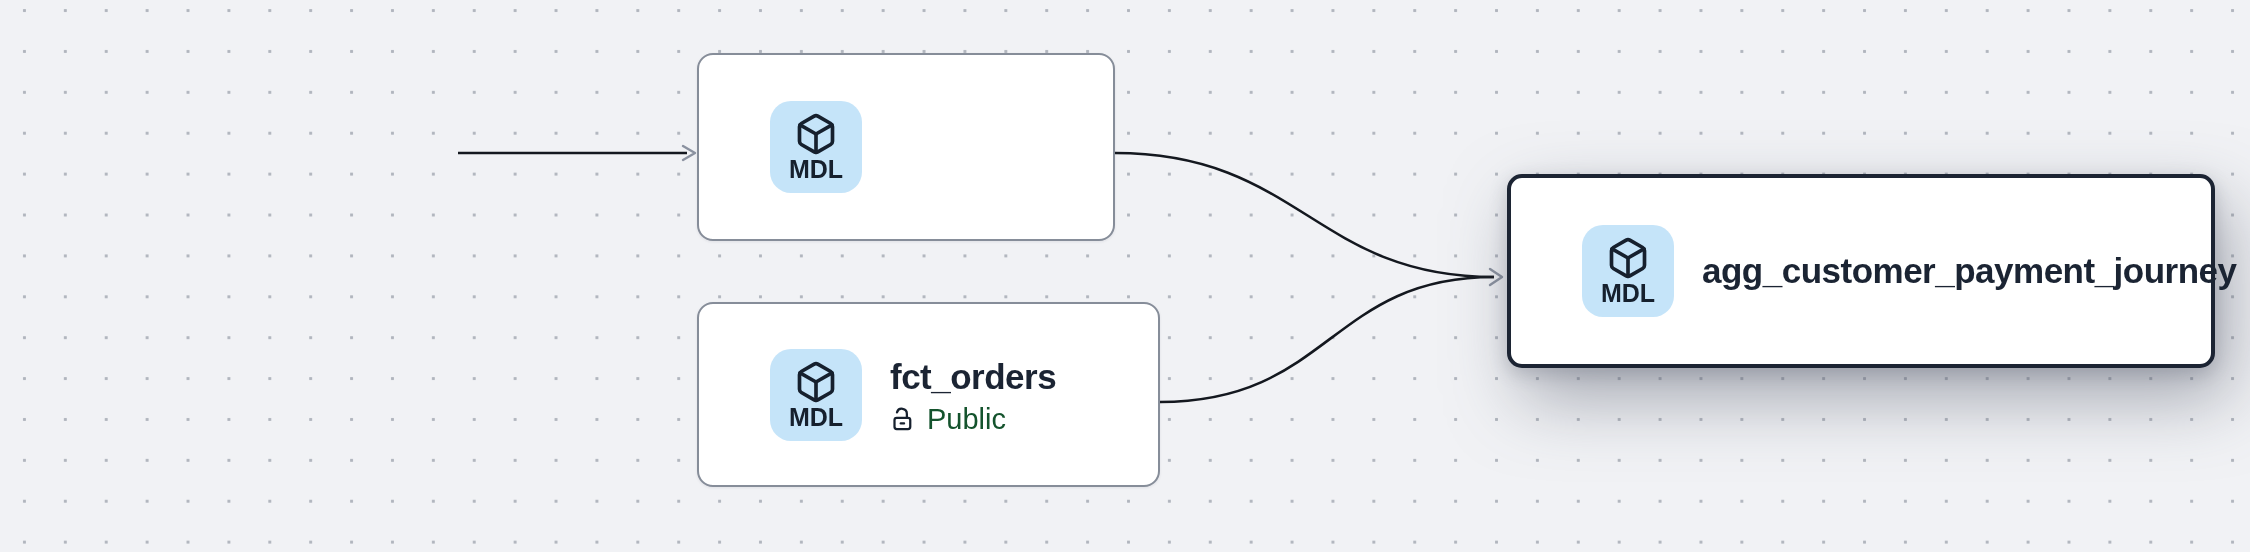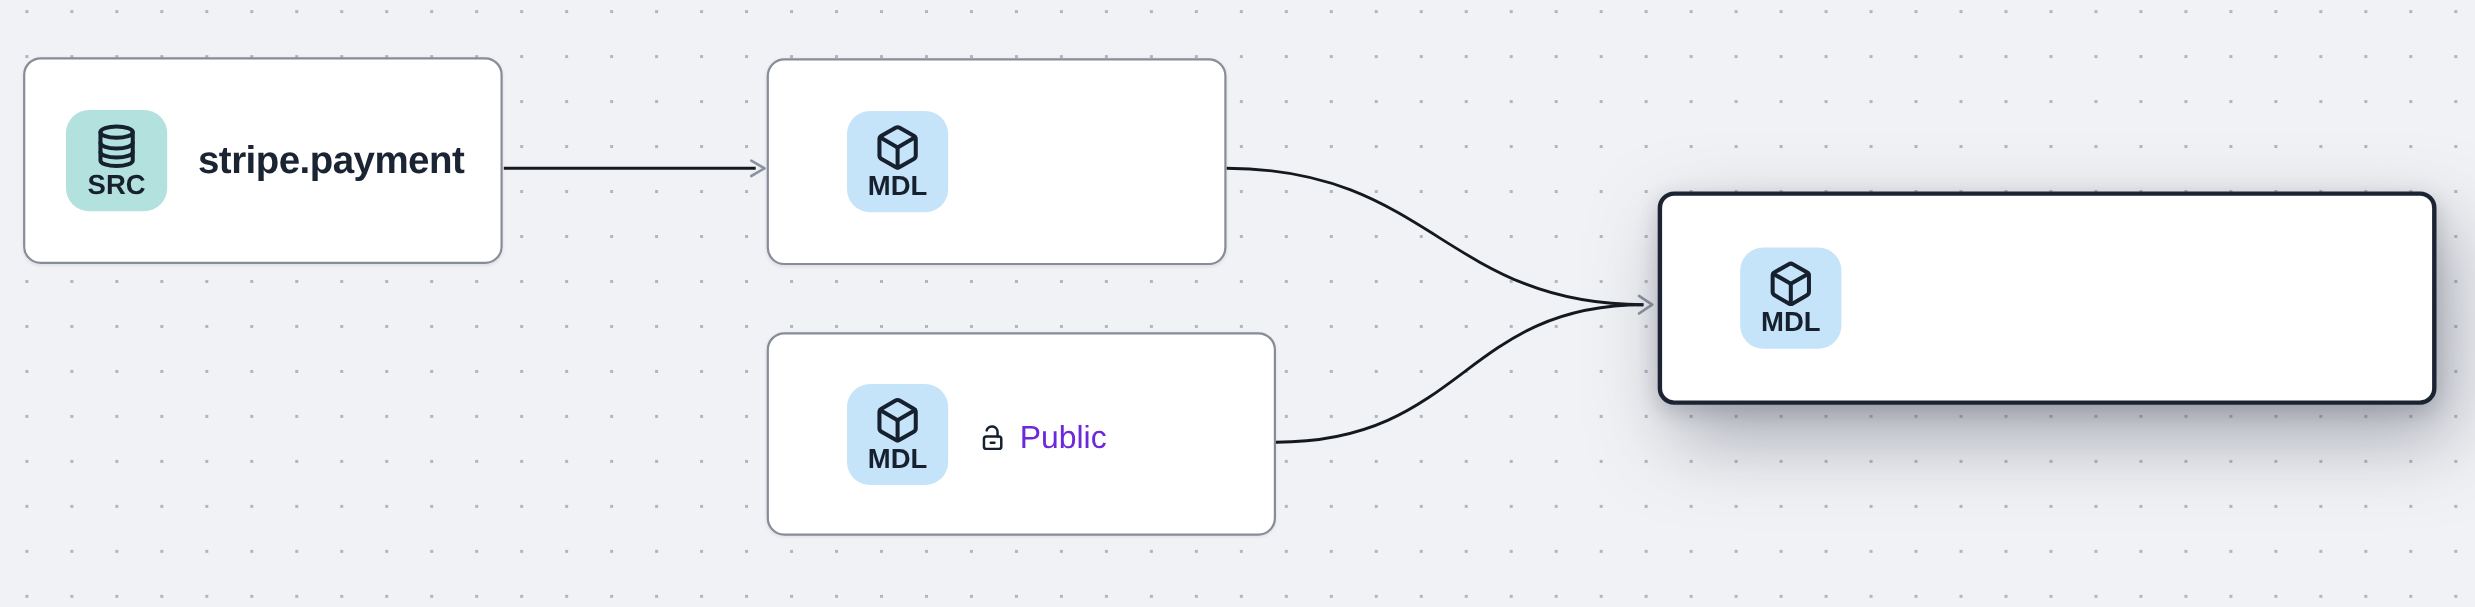--- a/index.html
+++ b/index.html
@@ -55,52 +55,38 @@
     line-height:1;letter-spacing:0;
   }
   .text-col{display:flex;flex-direction:column;justify-content:center;min-width:0;}
   .title{
     font-size:35px;font-weight:700;color:#1b2433;
     letter-spacing:-0.5px;line-height:1.2;white-space:nowrap;
   }
   .meta{
     display:flex;align-items:center;gap:10px;
     margin-top:7px;
-    font-size:29px;font-weight:400;color:#6d28d9;line-height:1;
+    font-size:29px;font-weight:400;color:#14532d;line-height:1;
   }
   .meta svg{width:27px;height:27px;display:block;}
   .icon-stroke{stroke:#16202e;stroke-width:2;fill:none;stroke-linecap:round;stroke-linejoin:round;}
 </style>
 </head>
 <body>
 
 <div class="canvas">
 
   <svg class="edges" viewBox="0 0 2250 552">
     <path class="edge" d="M458 153 L687 153"></path>
     <path class="edge" d="M1115 153 C1300 153, 1315 277, 1494 277"></path>
     <path class="edge" d="M1160 402 C1330 402, 1330 277, 1494 277"></path>
     <path class="arrowhead" d="M683 146 L695 153 L683 160"></path>
     <path class="arrowhead" d="M1490 269 L1502 277 L1490 285"></path>
   </svg>
 
-  <div class="node" style="left:21px;top:52px;width:436px;height:188px;">
-    <div class="badge source">
-      <svg viewBox="0 0 24 24">
-        <ellipse class="icon-stroke" cx="12" cy="5" rx="8" ry="2.8"></ellipse>
-        <path class="icon-stroke" d="M4 5v14c0 1.55 3.58 2.8 8 2.8s8-1.25 8-2.8V5"></path>
-        <path class="icon-stroke" d="M4 10.3c0 1.55 3.58 2.8 8 2.8s8-1.25 8-2.8"></path>
-        <path class="icon-stroke" d="M4 14.8c0 1.55 3.58 2.8 8 2.8s8-1.25 8-2.8"></path>
-      </svg>
-      <span class="badge-label">SRC</span>
-    </div>
-    <div class="text-col">
-      <div class="title">stripe.payment</div>
-    </div>
-  </div>
 
   <div class="node" style="left:697px;top:53px;width:418px;height:188px;">
     <div class="badge model">
       <svg viewBox="0 0 24 24">
         <path class="icon-stroke" d="M21 8a2 2 0 0 0-1-1.73l-7-4a2 2 0 0 0-2 0l-7 4A2 2 0 0 0 3 8v8a2 2 0 0 0 1 1.73l7 4a2 2 0 0 0 2 0l7-4A2 2 0 0 0 21 16Z"></path>
         <path class="icon-stroke" d="m3.3 7 8.7 5 8.7-5"></path>
         <path class="icon-stroke" d="M12 22V12"></path>
       </svg>
       <span class="badge-label">MDL</span>
     </div>
@@ -109,35 +95,39 @@
   <div class="node" style="left:697px;top:302px;width:463px;height:185px;">
     <div class="badge model">
       <svg viewBox="0 0 24 24">
         <path class="icon-stroke" d="M21 8a2 2 0 0 0-1-1.73l-7-4a2 2 0 0 0-2 0l-7 4A2 2 0 0 0 3 8v8a2 2 0 0 0 1 1.73l7 4a2 2 0 0 0 2 0l7-4A2 2 0 0 0 21 16Z"></path>
         <path class="icon-stroke" d="m3.3 7 8.7 5 8.7-5"></path>
         <path class="icon-stroke" d="M12 22V12"></path>
       </svg>
       <span class="badge-label">MDL</span>
     </div>
     <div class="text-col">
+      <div class="title">fct_orders</div>
       <div class="meta">
         <svg viewBox="0 0 24 24">
           <rect class="icon-stroke" x="4" y="10.5" width="14" height="10" rx="2"></rect>
           <path class="icon-stroke" d="M15 10.5V7a4.5 4.5 0 0 0-8.8-1.4"></path>
           <path class="icon-stroke" d="M9.5 15.5h3"></path>
         </svg>
         <span>Public</span>
       </div>
     </div>
   </div>
 
   <div class="node selected" style="left:1507px;top:174px;width:708px;height:194px;">
     <div class="badge model">
       <svg viewBox="0 0 24 24">
         <path class="icon-stroke" d="M21 8a2 2 0 0 0-1-1.73l-7-4a2 2 0 0 0-2 0l-7 4A2 2 0 0 0 3 8v8a2 2 0 0 0 1 1.73l7 4a2 2 0 0 0 2 0l7-4A2 2 0 0 0 21 16Z"></path>
         <path class="icon-stroke" d="m3.3 7 8.7 5 8.7-5"></path>
         <path class="icon-stroke" d="M12 22V12"></path>
       </svg>
       <span class="badge-label">MDL</span>
     </div>
+    <div class="text-col">
+      <div class="title">agg_customer_payment_journey</div>
+    </div>
   </div>
 
 </div>
 
 </body></html>

